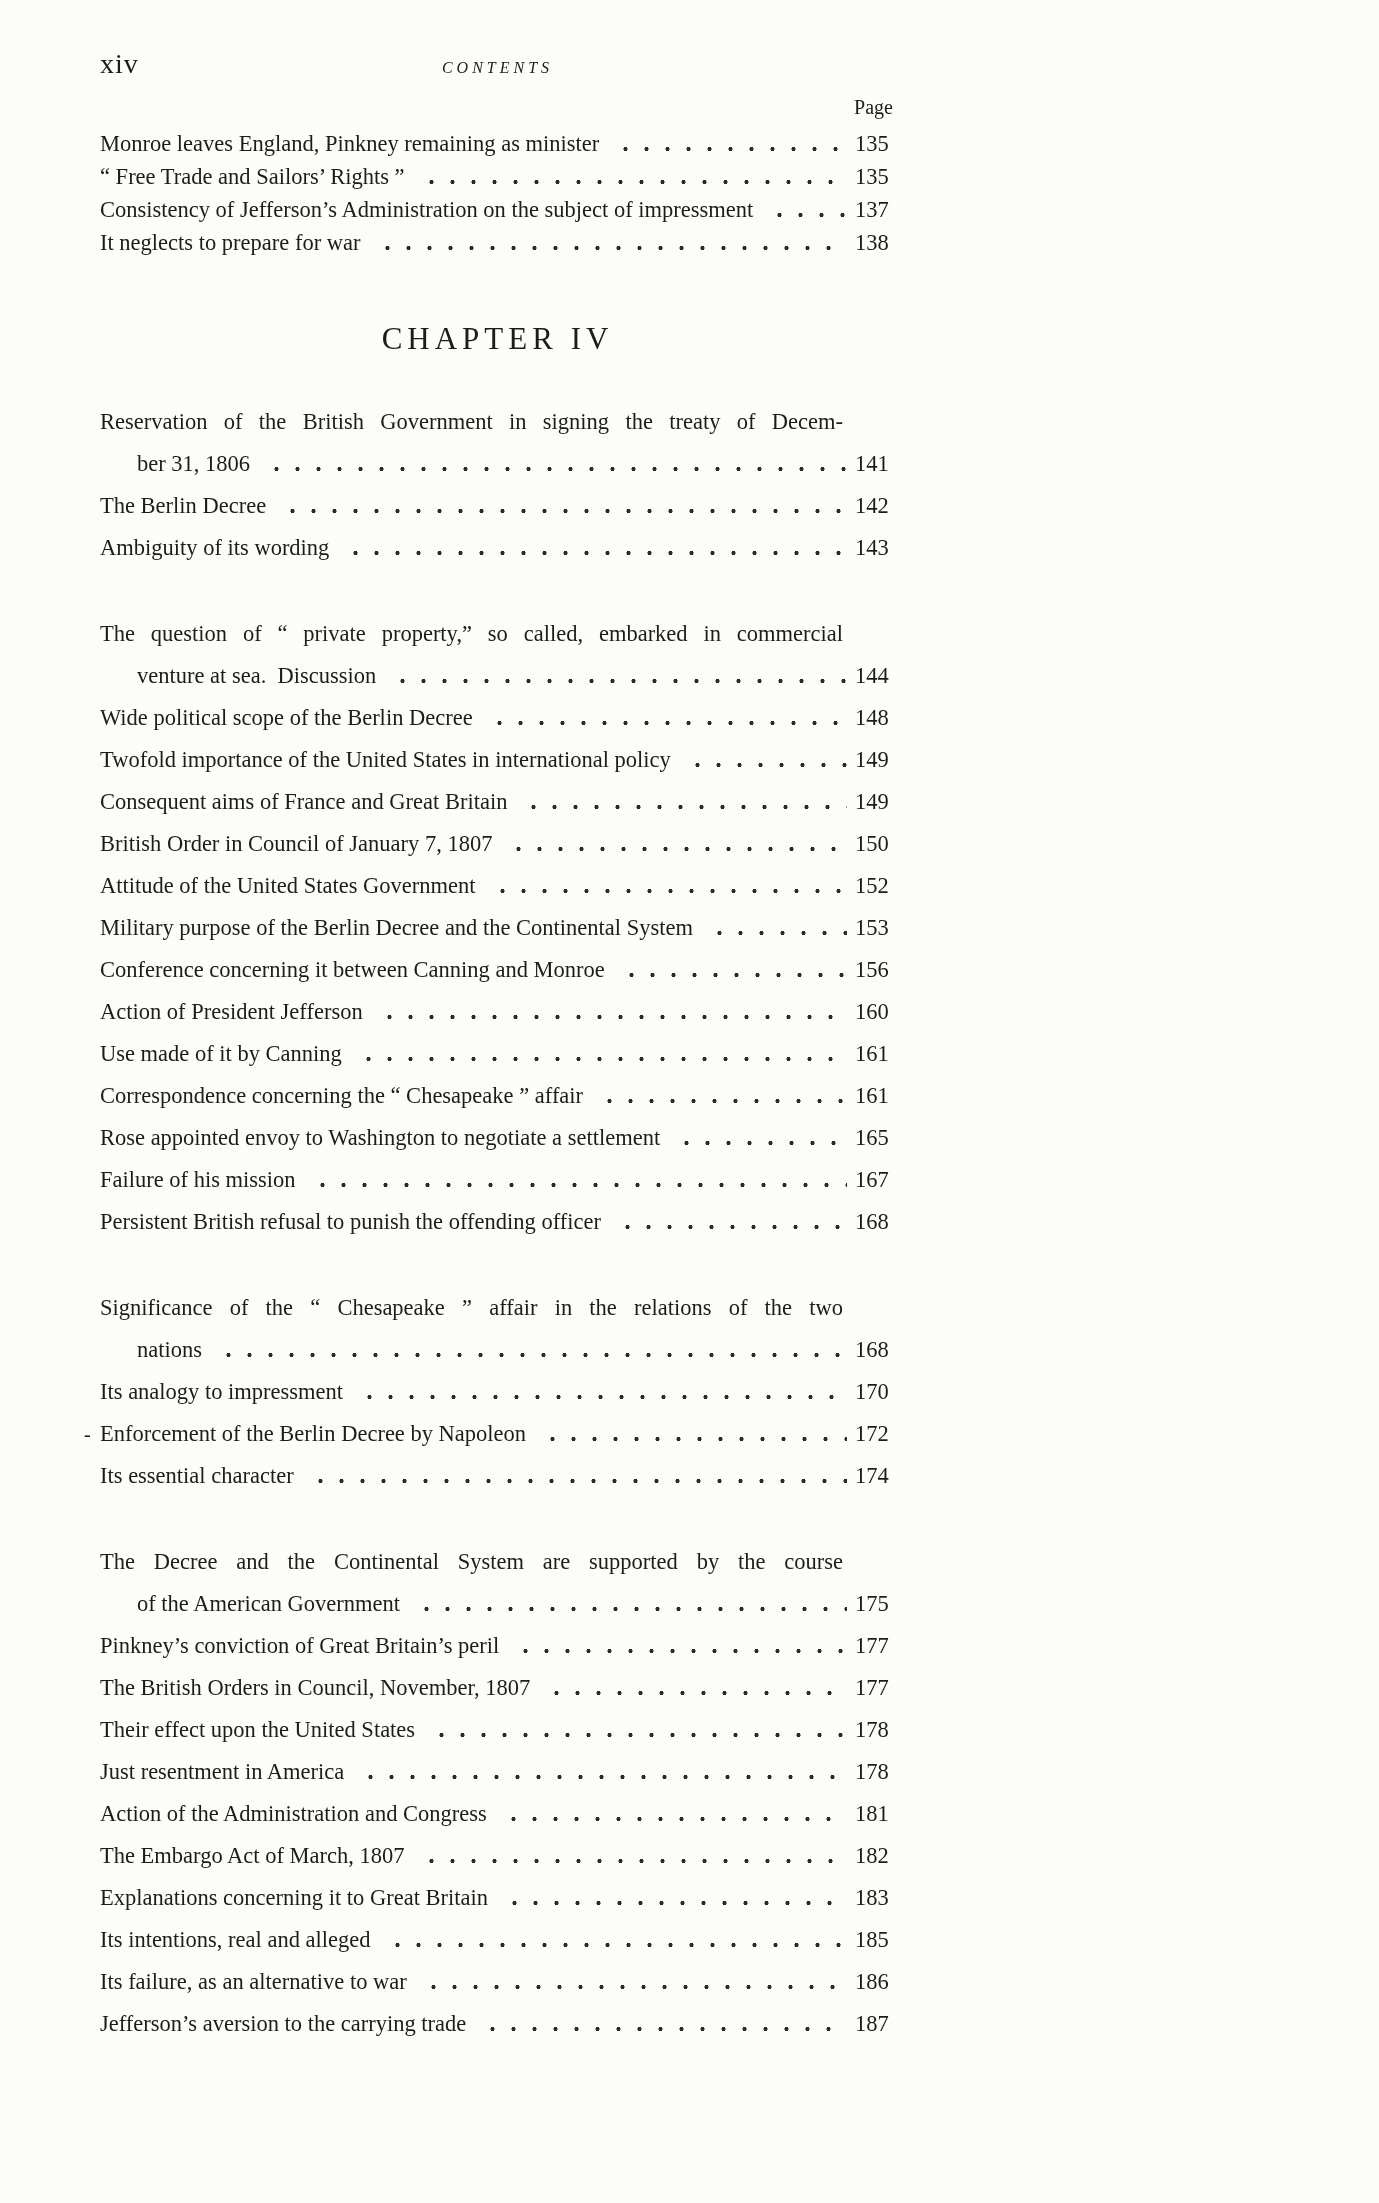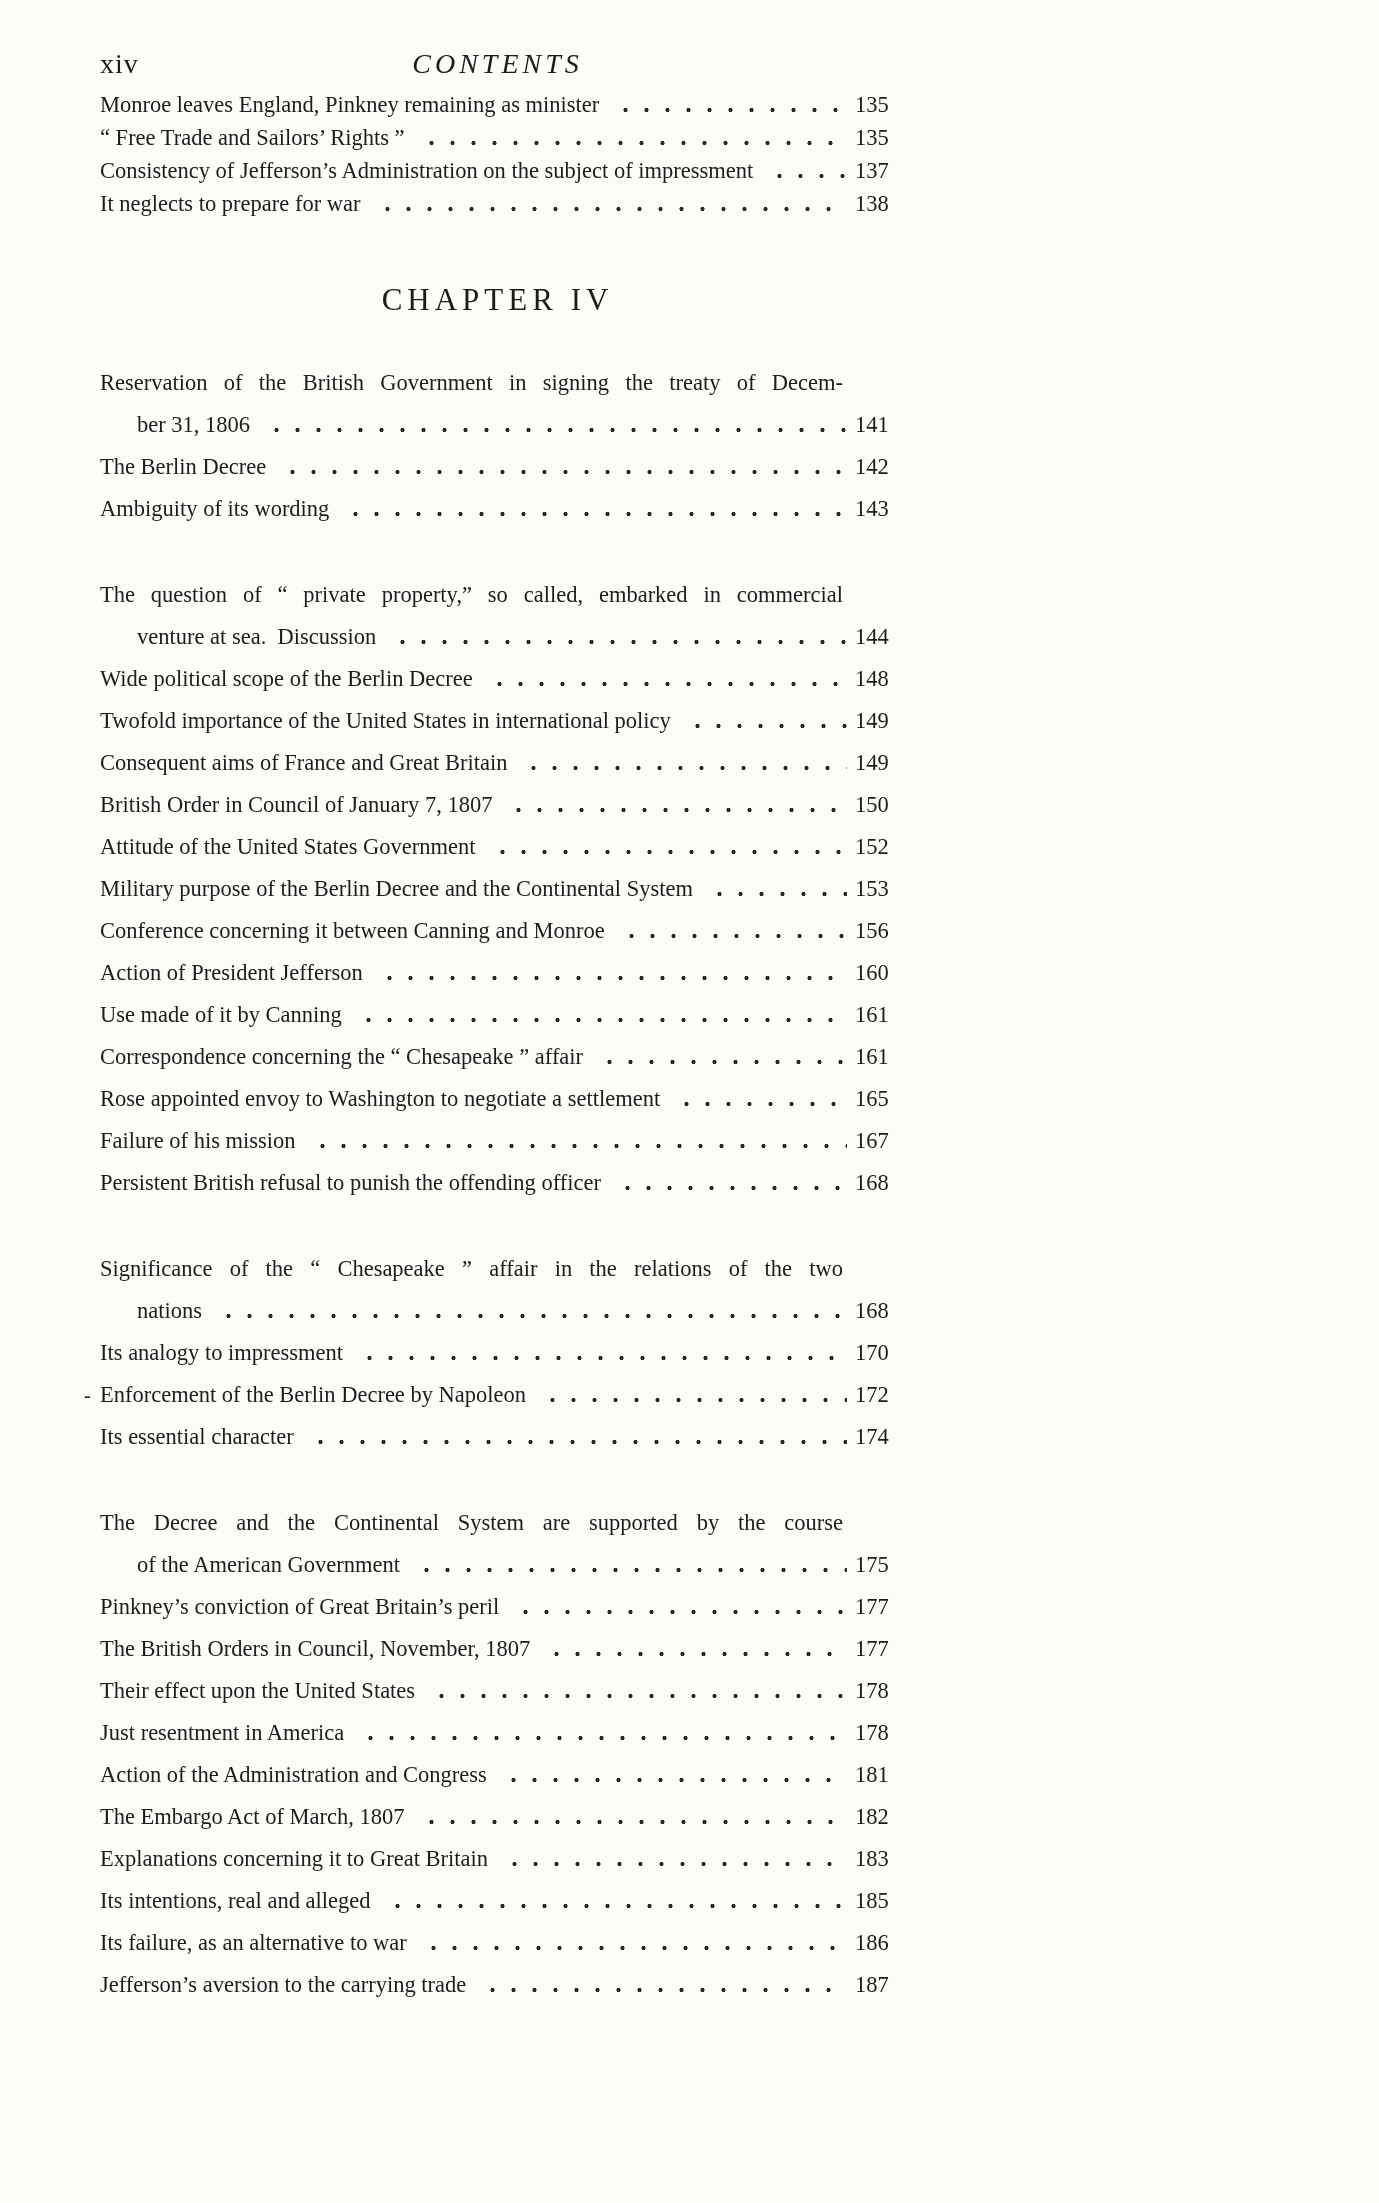--- a/index.html
+++ b/index.html
@@ -21,21 +21,21 @@
   }
   
   .head-row {
     display: grid;
     grid-template-columns: 1fr auto 1fr;
     align-items: baseline;
   }
   .folio { font-size: 28px; letter-spacing: 1px; }
   .running-title {
     font-style: italic;
-    font-size: 28px;
+    font-size: 16px;
     letter-spacing: 4px;
     text-align: center;
   }
   .page-label {
     text-align: right;
     font-size: 20px;
     margin-top: 16px;
     padding-right: 2px;
   }
   
@@ -99,20 +99,21 @@
 
 <div class="page">
   <div class="content">
 
     <div class="head-row">
       <span class="folio">xiv</span>
       <span class="running-title">CONTENTS</span>
       <span></span>
     </div>
 
+    <div class="page-label">Page</div>
 
     <div class="toc front" id="front-list">
         <div class="entry">
           <div class="line last">
             <span class="txt">Monroe leaves England, Pinkney remaining as minister</span>
             <span class="leader"></span>
             <span class="pg">135</span>
           </div>
         </div>
         <div class="entry">

